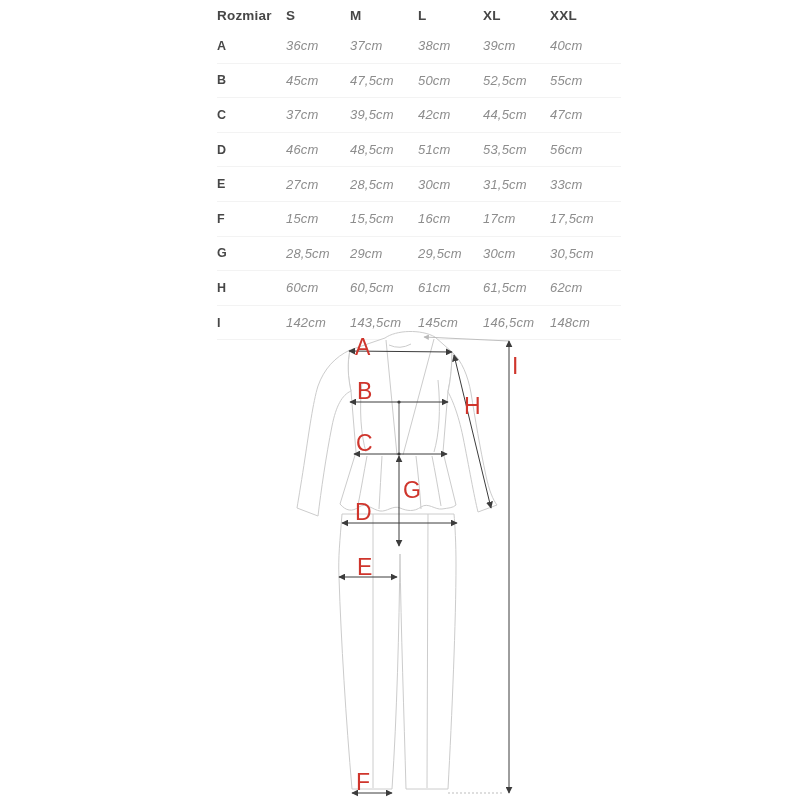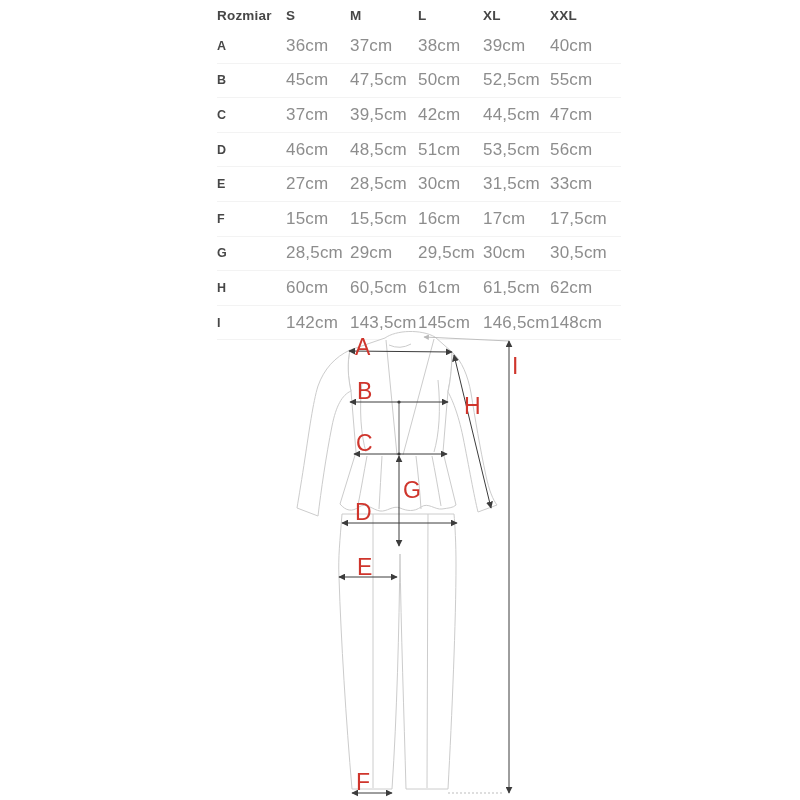--- a/index.html
+++ b/index.html
@@ -7,21 +7,21 @@
         font-family:"Liberation Sans", sans-serif;}
 
   
   .size-table{position:absolute;left:217px;top:2px;width:404px;}
   .t-row{display:grid;grid-template-columns:69px 64px 68px 65px 67px auto;
          align-items:center;height:33.6px;border-bottom:1px solid #f3f3f3;}
   .t-row.t-head{height:27px;border-bottom:none;}
   .cell{white-space:nowrap;letter-spacing:.2px;}
   .t-head .cell{font-size:13.5px;font-weight:700;color:var(--header_text);}
   .cell.rowlab{font-size:12.5px;font-weight:700;color:var(--header_text);}
-  .cell.val{font-size:17px;font-weight:400;color:var(--value_text);}
+  .cell.val{font-size:13px;font-weight:400;color:var(--value_text);font-style:italic;}
 
   
   .diagram-wrap{position:absolute;left:270px;top:330px;width:270px;height:470px;}
   .g-fill{fill:#ffffff;stroke:var(--garment_gray);stroke-width:1;}
   .g-line{fill:none;stroke:var(--garment_gray);stroke-width:1;}
   .m-line{fill:none;stroke:var(--arrow_dark);stroke-width:1;}
   .m-thin{fill:none;stroke:var(--arrow_dark);stroke-width:0.8;}
   .m-dot{fill:var(--arrow_dark);}
   .c-line{fill:none;stroke:#b9b9b9;stroke-width:0.9;}
   .dotted{fill:none;stroke:#bdbdbd;stroke-width:1;stroke-dasharray:2 2;}

